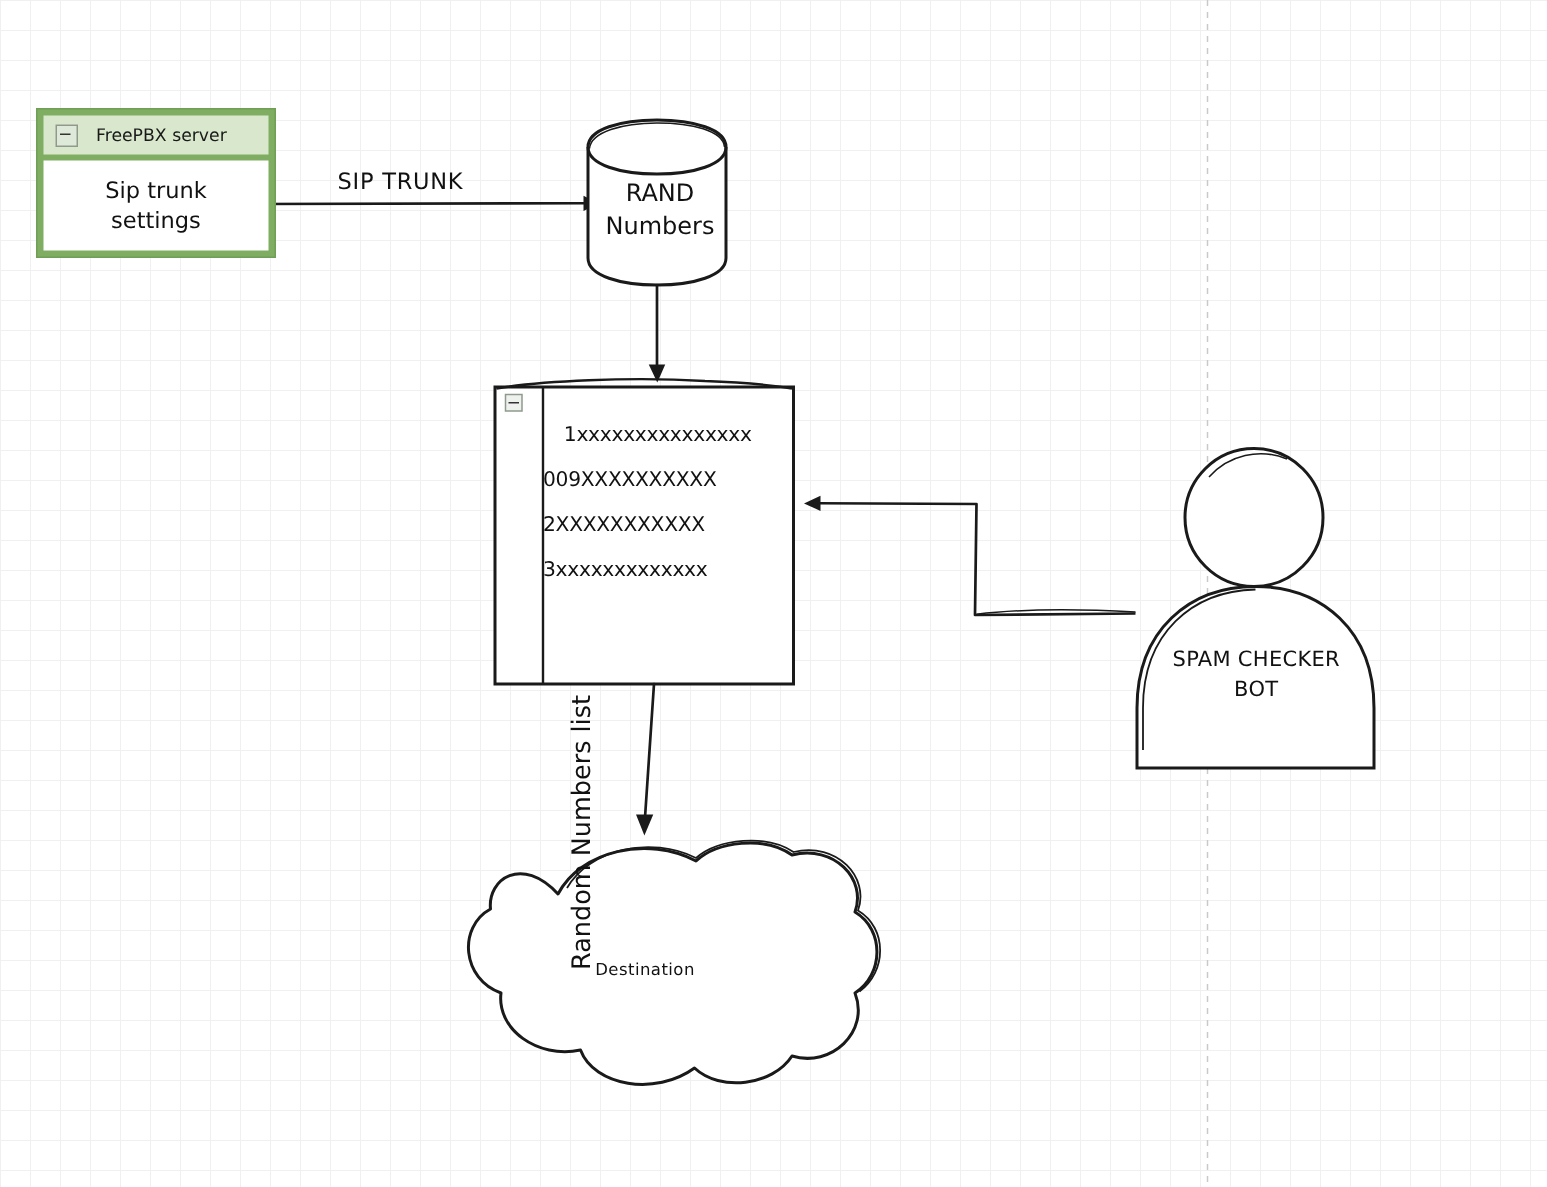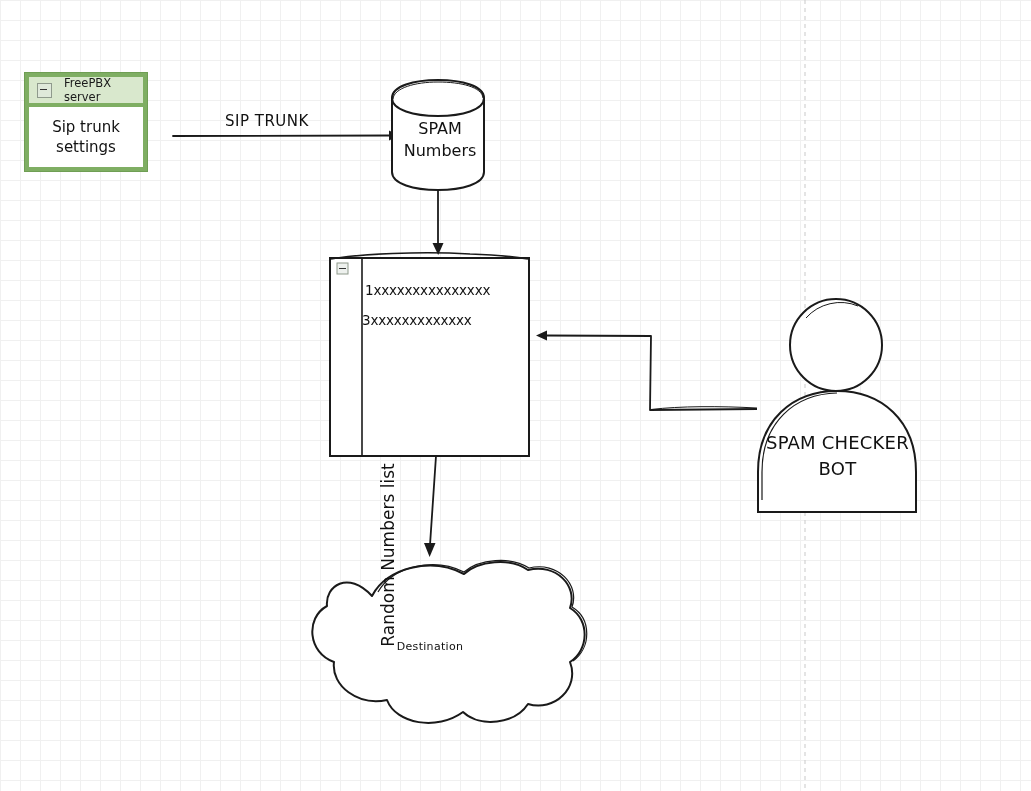--- a/index.html
+++ b/index.html
@@ -16,21 +16,21 @@
       linear-gradient(to bottom, #f0f0f0 1px, transparent 1px),
       linear-gradient(to right, #dcdcdc 1px, transparent 1px),
       linear-gradient(to bottom, #dcdcdc 1px, transparent 1px);
     background-size:20px 20px, 20px 20px, 80px 80px, 80px 80px;
     background-position:0 -5px, -5px 0, 0 -5px, -5px 0;
   }
   .svglayer{position:absolute;left:0;top:0;width:1031px;height:791px;}
 
   
   #freepbx-box{
-    position:absolute;left:24px;top:72px;width:124px;height:100px;
+    position:absolute;left:24px;top:72px;width:160px;height:100px;
     background:#7fae63;border:1px solid #6f9e54;
     box-sizing:border-box;padding:4px;
   }
   #freepbx-header{
     position:relative;height:26px;background:#d9e8cd;
     display:flex;align-items:center;
   }
   #freepbx-collapse{
     width:13px;height:13px;margin-left:8px;background:#dfe9da;
     border:1px solid #8f9a8c;position:relative;flex:0 0 auto;
@@ -54,33 +54,33 @@
   #rand-label{
     position:absolute;left:395px;top:118px;width:90px;text-align:center;
     font-size:16px;line-height:1.35;color:#111;
   }
 
   #numbers-list{
     position:absolute;left:362px;top:275px;width:150px;
     font-size:13.5px;line-height:30px;color:#111;letter-spacing:-0.2px;
   }
   #numbers-list div{white-space:nowrap;}
-  #numbers-list div:nth-child(1){padding-left:3px;}
+  #numbers-list div:nth-child(1){padding-left:3px;text-align:center;}
   #numbers-list div:nth-child(5){padding-left:6px;}
 
   #list-side-label{
     position:absolute;left:-48px;top:290px;width:200px;
     transform:rotate(-90deg);transform-origin:center center;
     font-size:17px;color:#111;text-align:center;white-space:nowrap;
   }
   #list-side-wrap{position:absolute;left:336px;top:255px;width:30px;height:200px;}
 
   #bot-label{
     position:absolute;left:745px;top:430px;width:185px;text-align:center;
-    font-size:18px;line-height:1.45;color:#111;letter-spacing:.2px;
+    font-size:14px;line-height:1.45;color:#111;letter-spacing:.2px;
   }
 
   #destination-label{
     position:absolute;left:345px;top:640px;width:170px;text-align:center;
     font-size:11px;color:#111;letter-spacing:.3px;
   }
 </style>
 </head>
 <body>
 
@@ -162,30 +162,32 @@
       <span>
         <span>Sip trunk</span><br>
         <span>settings</span>
       </span>
     </div>
   </div>
 
   <div class="lbl" id="sip-trunk-label">SIP TRUNK</div>
 
   <div id="rand-label">
-    <span>SPAM</span><br>
+    <span>RAND</span><br>
     <span>Numbers</span>
   </div>
 
   <div id="list-side-wrap">
     <div id="list-side-label">Random Numbers list</div>
   </div>
 
   <div id="numbers-list">
     <div>1xxxxxxxxxxxxxxx</div>
+    <div>009XXXXXXXXXX</div>
+    <div>2XXXXXXXXXXX</div>
     <div>3xxxxxxxxxxxxx</div>
   </div>
 
   <div id="bot-label">
     <span>SPAM CHECKER</span><br>
     <span>BOT</span>
   </div>
 
   <div id="destination-label">Destination</div>
 

